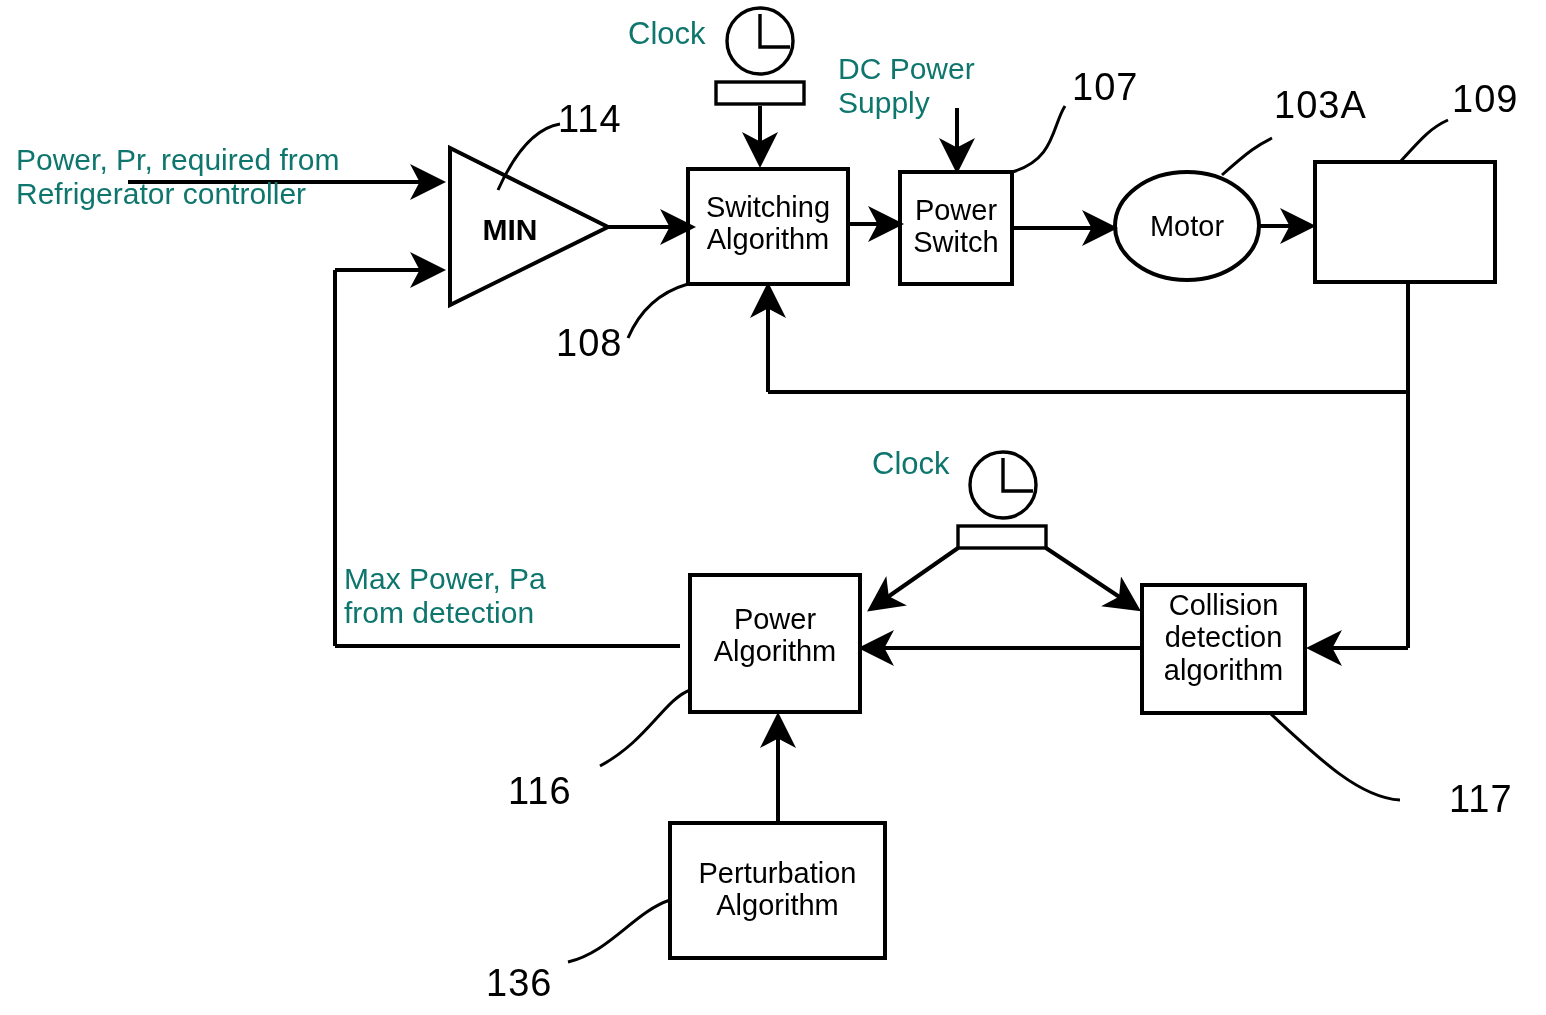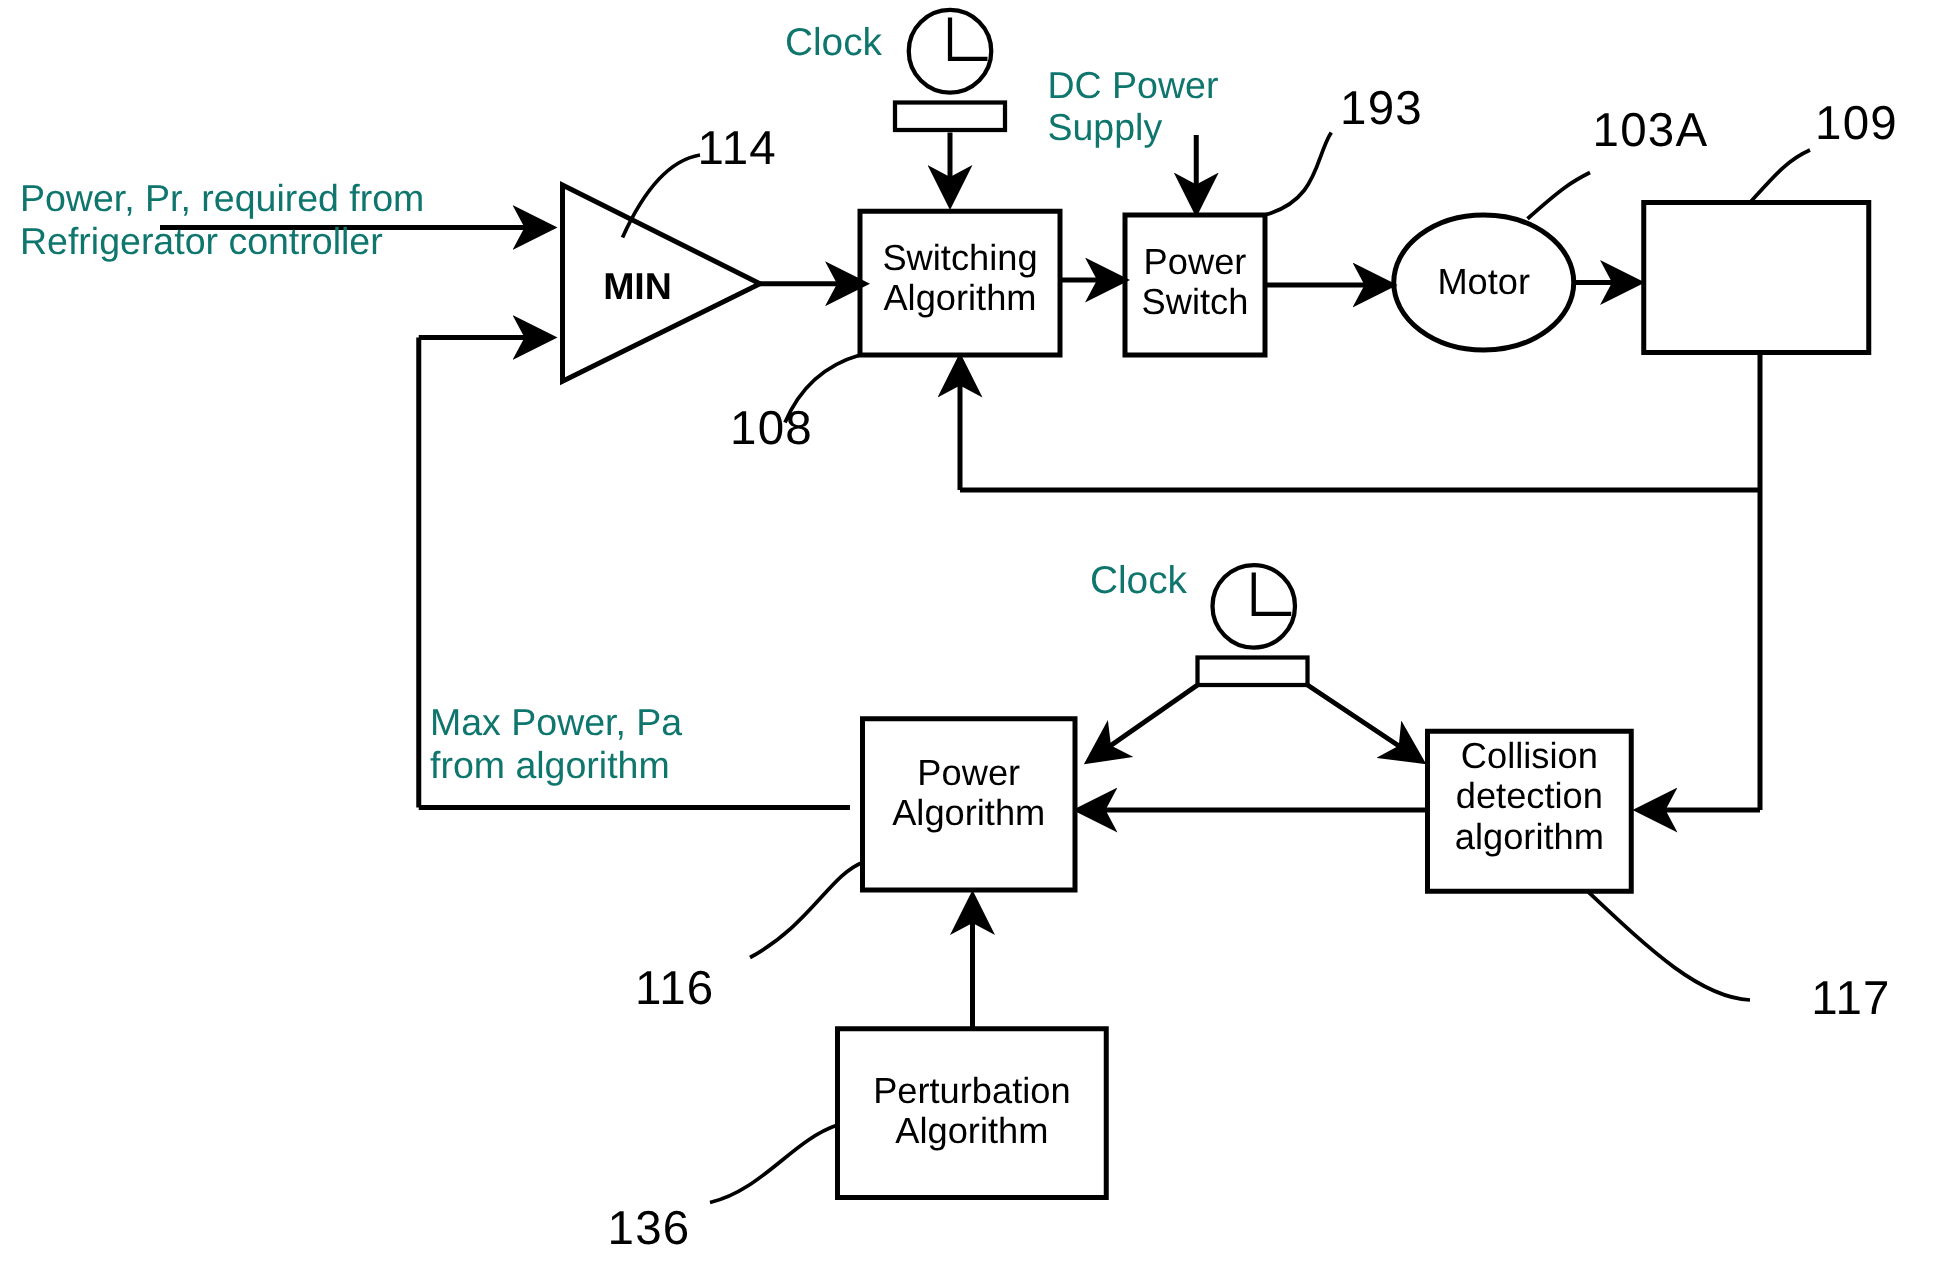--- a/index.html
+++ b/index.html
@@ -130,27 +130,27 @@
 
   <div class="boxtext" style="left:1142px;top:589px;width:163px;font-size:29px;">Collision
 detection
 algorithm</div>
 
   <div class="boxtext" style="left:670px;top:857px;width:215px;font-size:29px;">Perturbation
 Algorithm</div>
 
 
   <div class="lbl" style="left:344px;top:562px;font-size:30px;">Max Power, Pa
-from algorithm</div>
+from detection</div>
 
   <div class="refnum" style="left:558px;top:98px;">114</div>
 
-  <div class="refnum" style="left:556px;top:322px;margin-left:28px;">108</div>
+  <div class="refnum" style="left:556px;top:322px;">108</div>
 
-  <div class="refnum" style="left:1072px;top:66px;">193</div>
+  <div class="refnum" style="left:1072px;top:66px;">107</div>
 
   <div class="refnum" style="left:1274px;top:84px;">103A</div>
 
   <div class="refnum" style="left:1452px;top:78px;">109</div>
 
   <div class="refnum" style="left:508px;top:770px;">116</div>
 
   <div class="refnum" style="left:1410px;top:778px;margin-left:39px;">117</div>
 
   <div class="refnum" style="left:486px;top:962px;">136</div>

